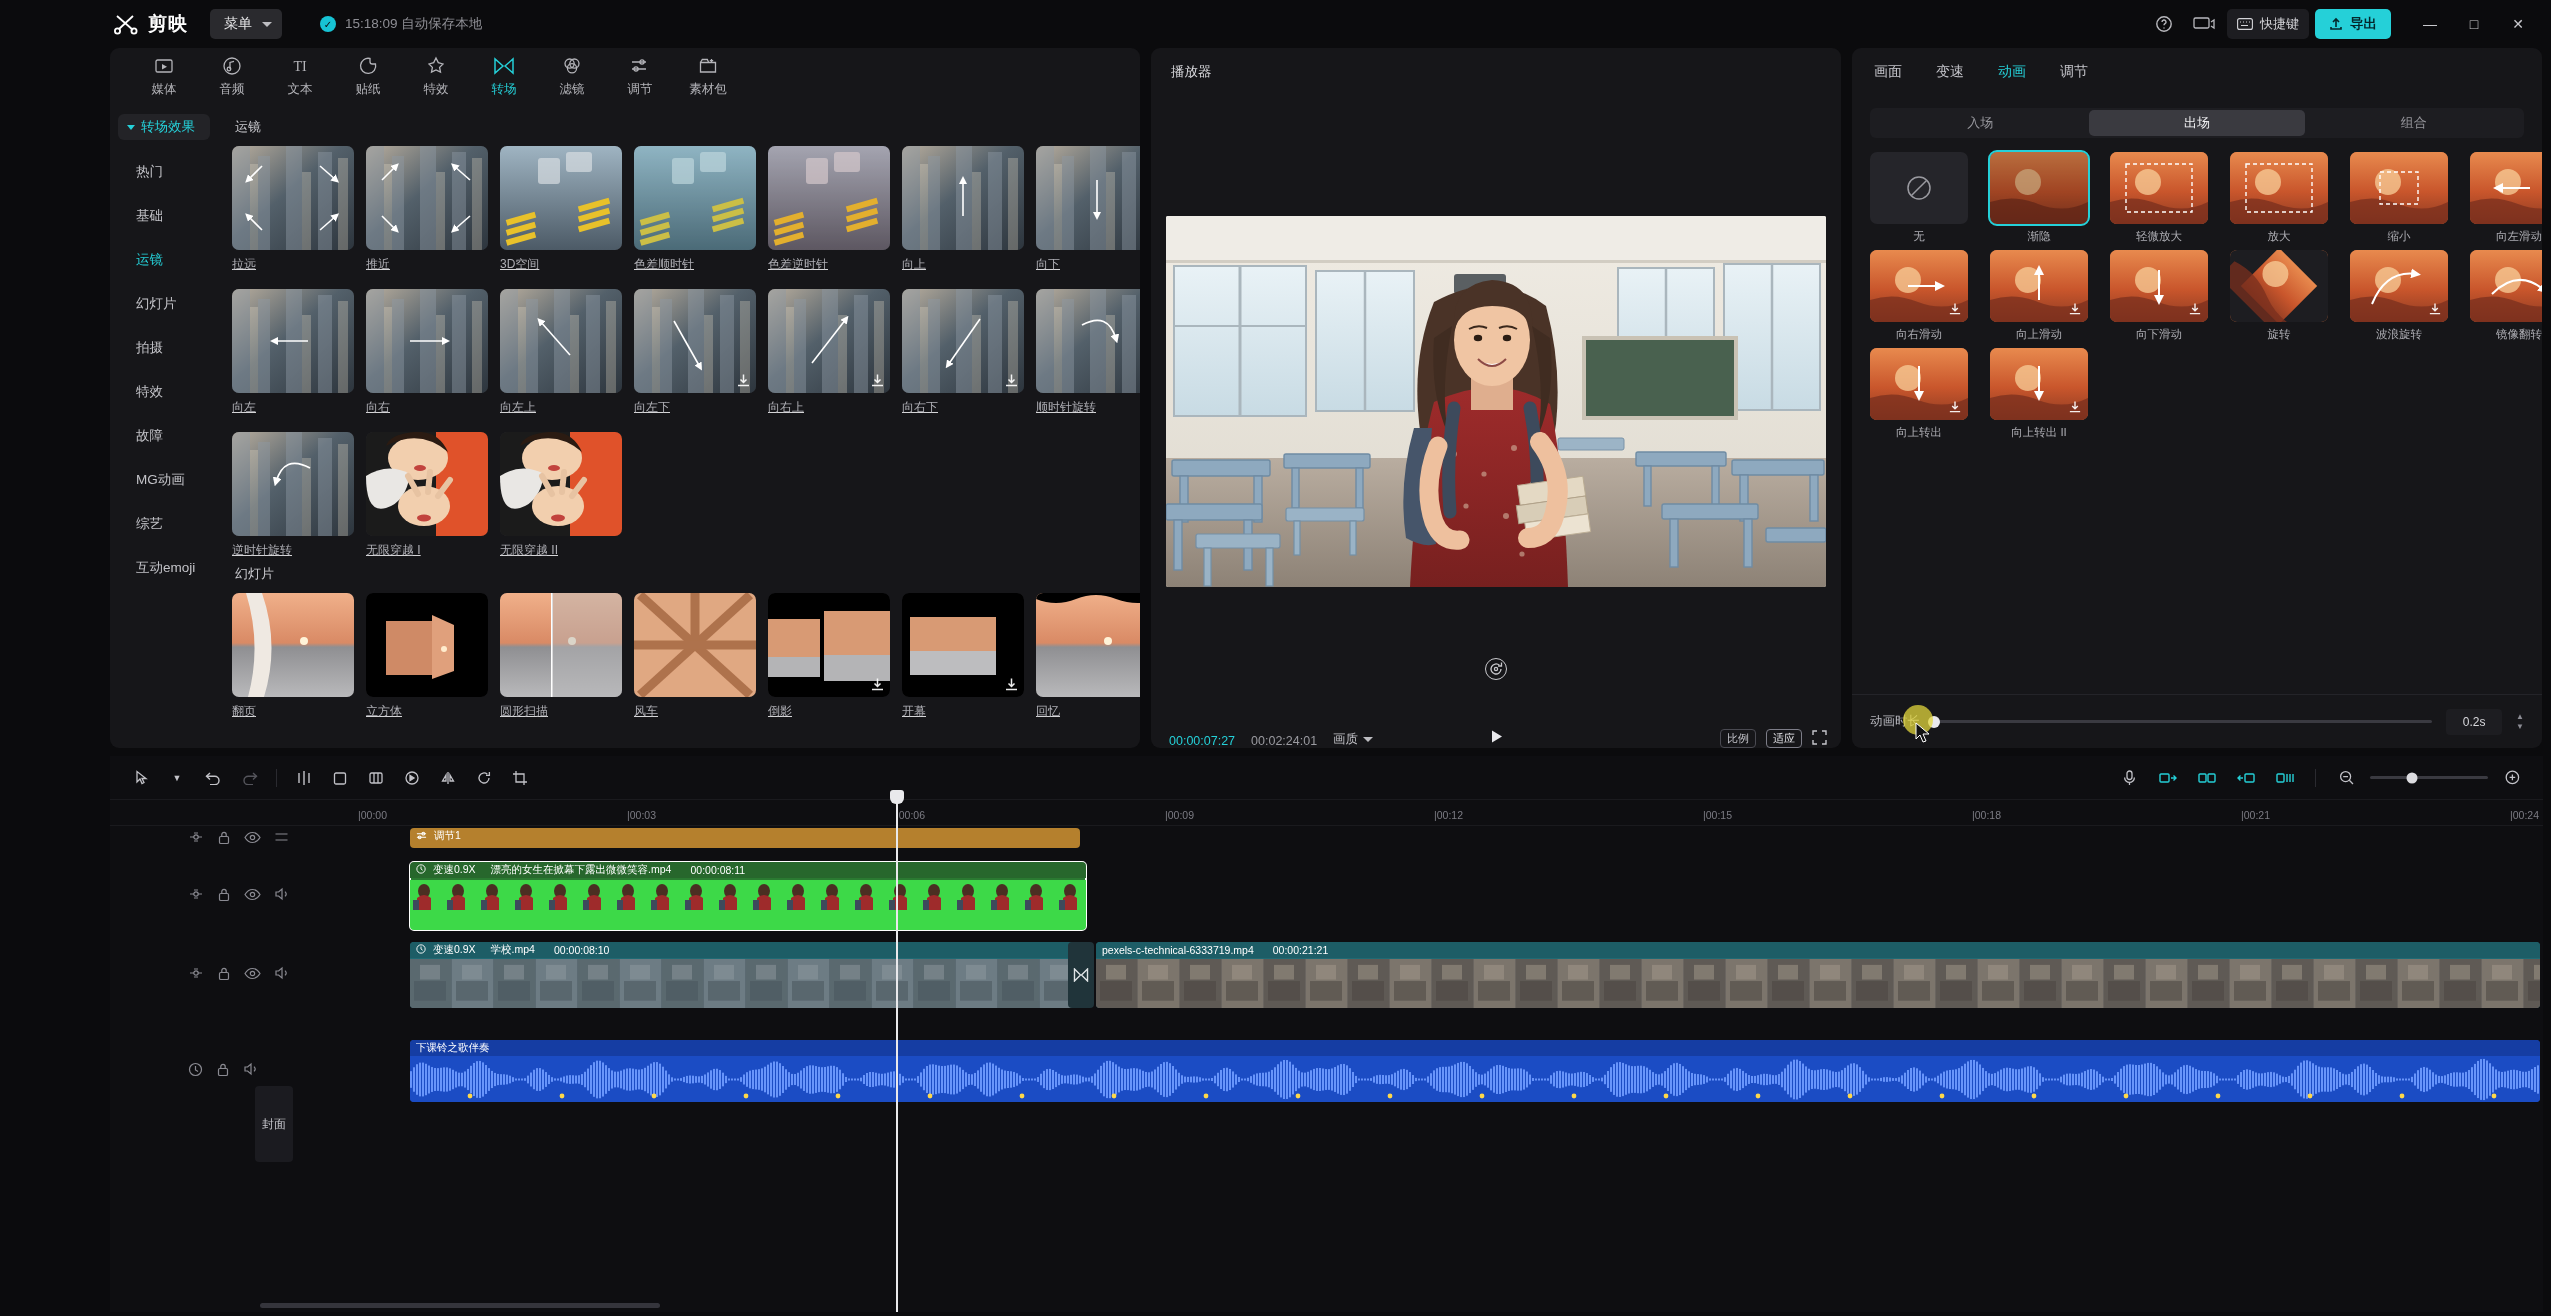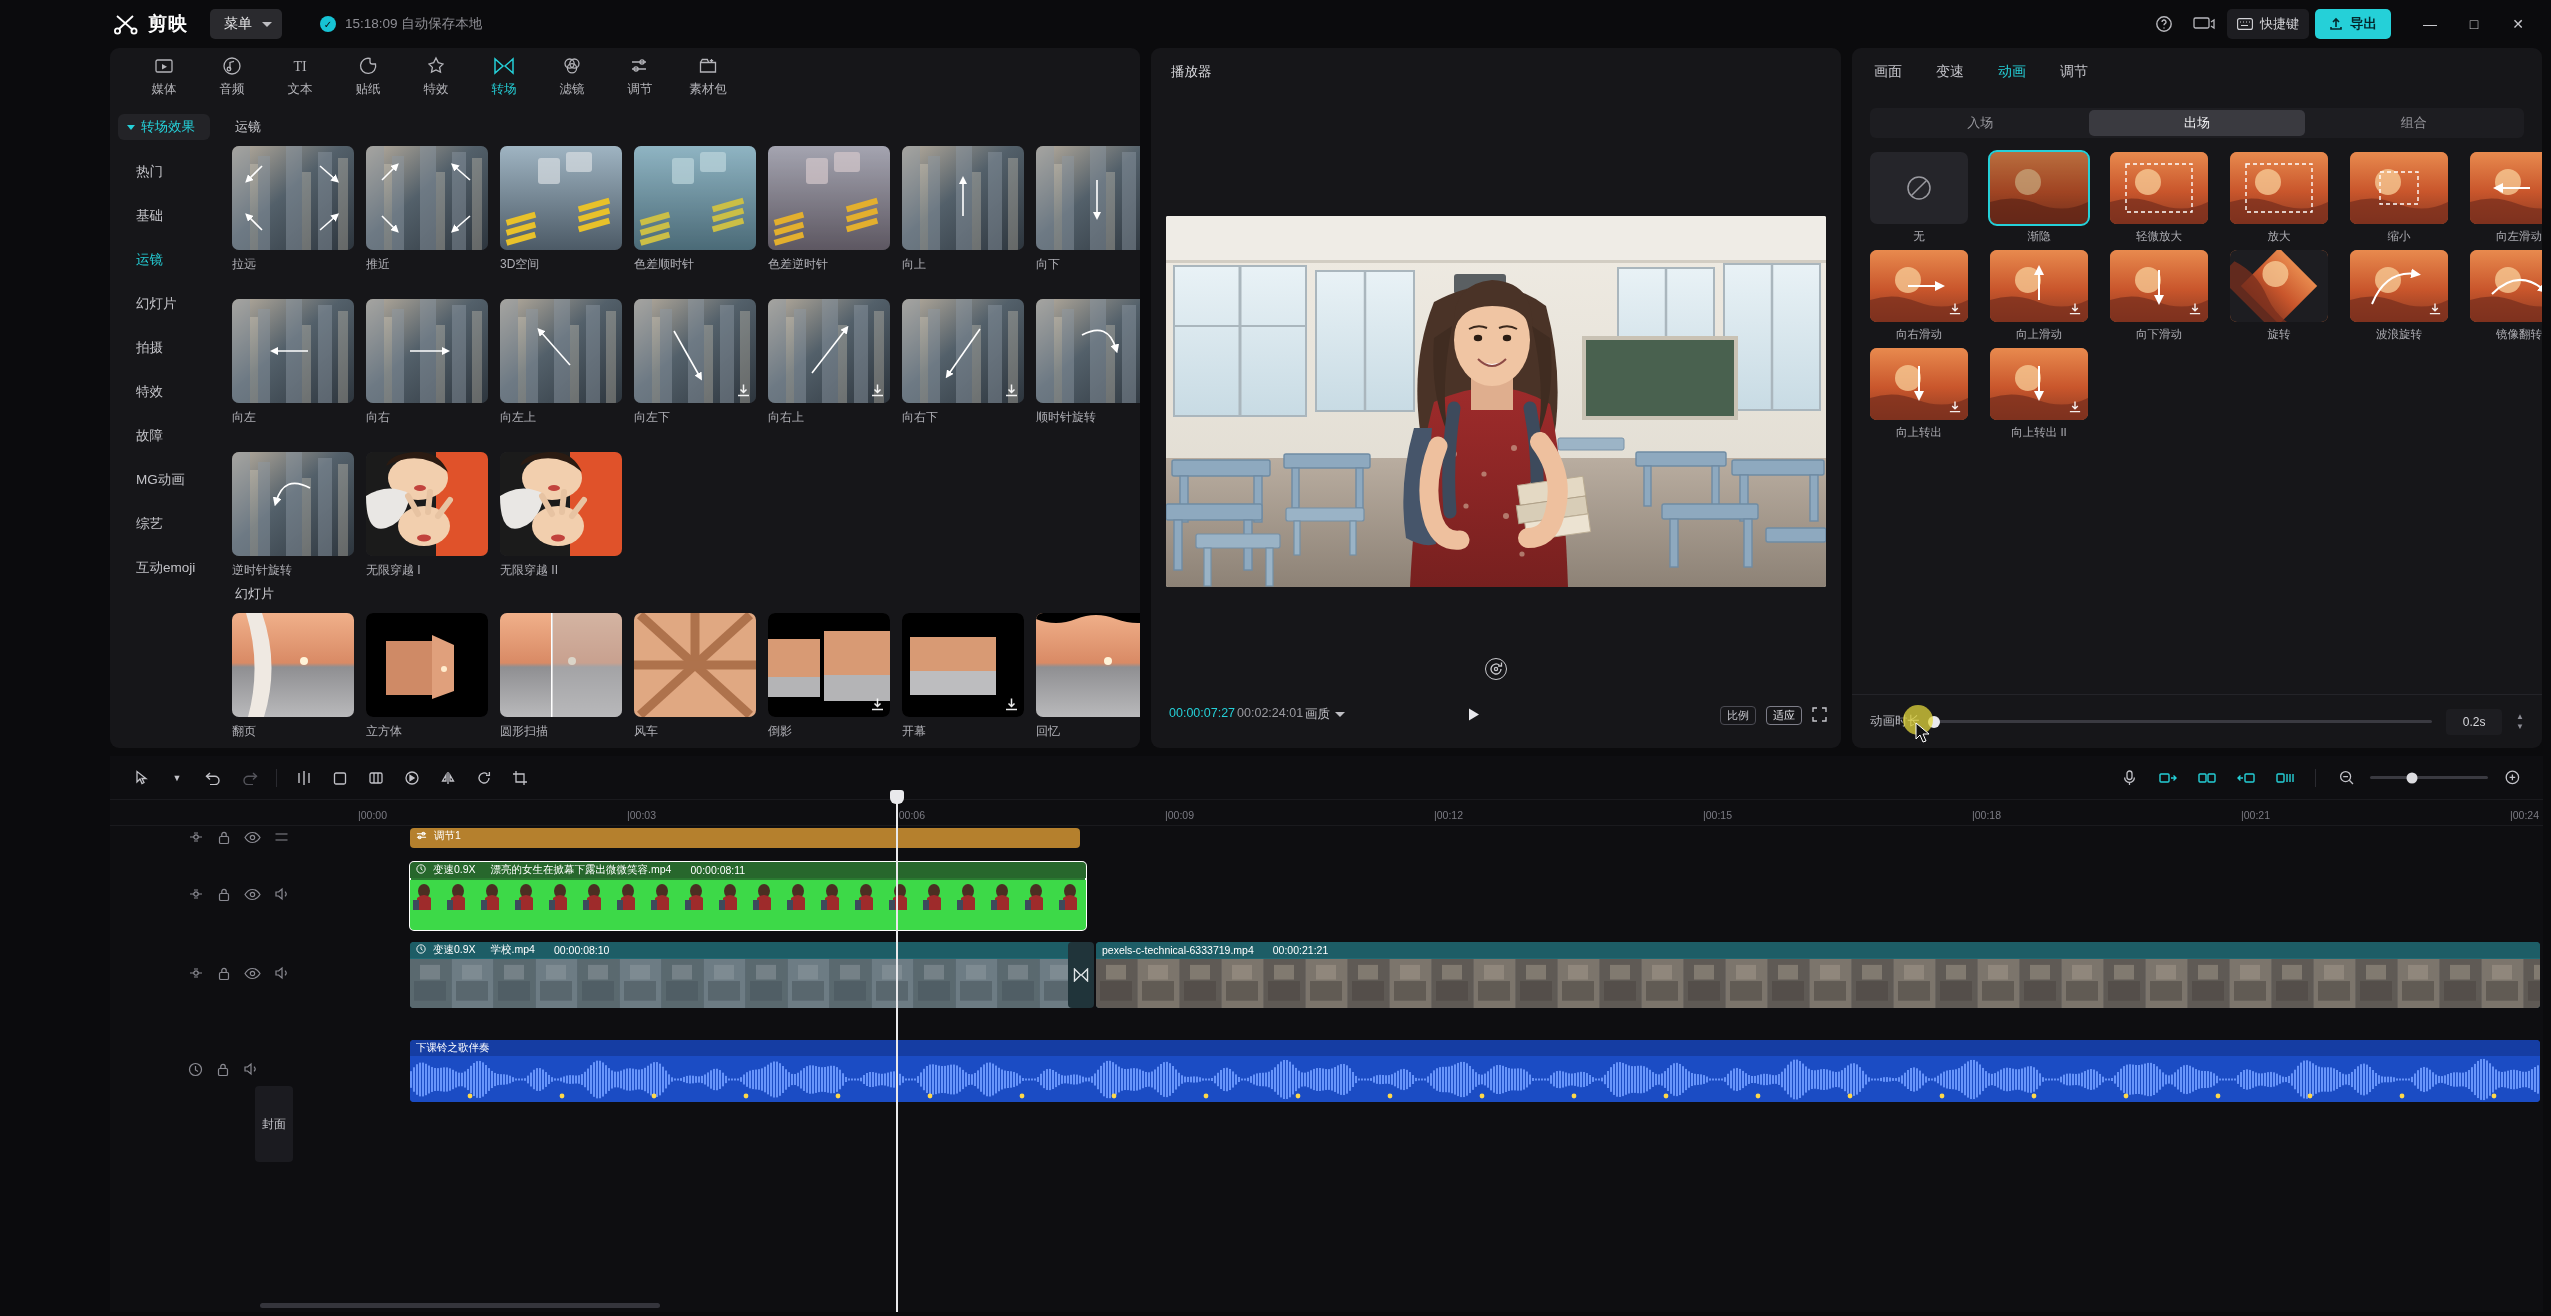--- a/index.html
+++ b/index.html
@@ -45,35 +45,35 @@
   .tab.active{ color:#25d0d8; }
   .left-body{ flex:1; display:flex; min-height:0; }
   .cat-list{ width:108px; padding:10px 0 0 0; flex-shrink:0; }
   .cat-head{ margin:0 8px 10px 8px; height:26px; background:#232327; border-radius:6px; display:flex; align-items:center;
       gap:6px; padding-left:9px; color:#25d0d8; font-size:13.5px; cursor:pointer; }
   .cat-caret{ width:0;height:0;border-left:4px solid transparent;border-right:4px solid transparent;border-top:5px solid #25d0d8; }
   .cat-item{ height:44px; display:flex; align-items:center; padding-left:26px; font-size:13.5px; color:#c3c3c8; cursor:pointer; }
   .cat-item.active{ color:#25d0d8; }
   .grid-area{ flex:1; padding:8px 14px 10px 14px; overflow:hidden; position:relative; }
   .sec-title{ font-size:13px; color:#c9c9ce; margin:6px 0 10px 3px; }
-  .tgrid{ display:grid; grid-template-columns:repeat(7, 122px); gap:26px 12px; }
+  .tgrid{ display:grid; grid-template-columns:repeat(7, 122px); gap:16px 12px;text-decoration:underline; }
   .tcell{ width:122px; cursor:pointer; }
   .tthumb{ width:122px; height:104px; border-radius:7px; overflow:hidden; position:relative; background:#2b2b30; }
   .tthumb .ov{ position:absolute; inset:0; }
   .tlabel{ font-size:12px; color:#b0b0b6; margin-top:6px; text-align:left; white-space:nowrap; overflow:hidden; text-overflow:ellipsis;}
   .dl-badge{ position:absolute; right:5px; bottom:5px; width:15px;height:15px; color:#fff; opacity:.92; }
 
   
   .center-panel{ width:690px; display:flex; flex-direction:column; }
   .player-head{ height:48px; display:flex; align-items:center; padding-left:20px; font-size:13.5px; color:#d8d8dc; }
   .stage{ flex:1; display:flex; align-items:center; justify-content:center; position:relative; background:#161619; }
   .video-box{ width:660px; height:371px; position:relative; overflow:hidden; border-radius:2px; background:#111; }
   .rotate-handle{ position:absolute; left:50%; transform:translateX(-50%); bottom:26px; width:22px;height:22px;
       border-radius:50%; border:1.5px solid #c8c8cc; display:flex;align-items:center;justify-content:center;color:#c8c8cc;font-size:12px;}
-  .player-foot{ height:42px; display:flex; align-items:flex-start; padding:0 14px 0 18px; gap:2px; font-size:12.5px; color:#bdbdc2; }
+  .player-foot{ height:42px; display:flex; align-items:flex-end; padding:0 14px 0 18px; gap:16px; font-size:12.5px; color:#bdbdc2; }
   .time-cur{ color:#25d0d8; font-variant-numeric:tabular-nums; }
   .time-tot{ color:#9a9aa0; font-variant-numeric:tabular-nums; }
   .ratio-sel{ display:flex; align-items:center; gap:5px; cursor:pointer; color:#bdbdc2; }
   .play-center{ margin-left:auto; margin-right:auto; cursor:pointer; color:#e8e8ec; }
   .pf-right{ display:flex; align-items:center; gap:10px; margin-left:auto; }
   .pf-chip{ border:1px solid #4a4a52; border-radius:4px; padding:1px 6px; font-size:11px; color:#c6c6cc; cursor:pointer;}
   .pf-chip.on{ border-color:#7d7d88; color:#e6e6ea; }
 
   
   .right-panel{ width:690px; display:flex; flex-direction:column; }

